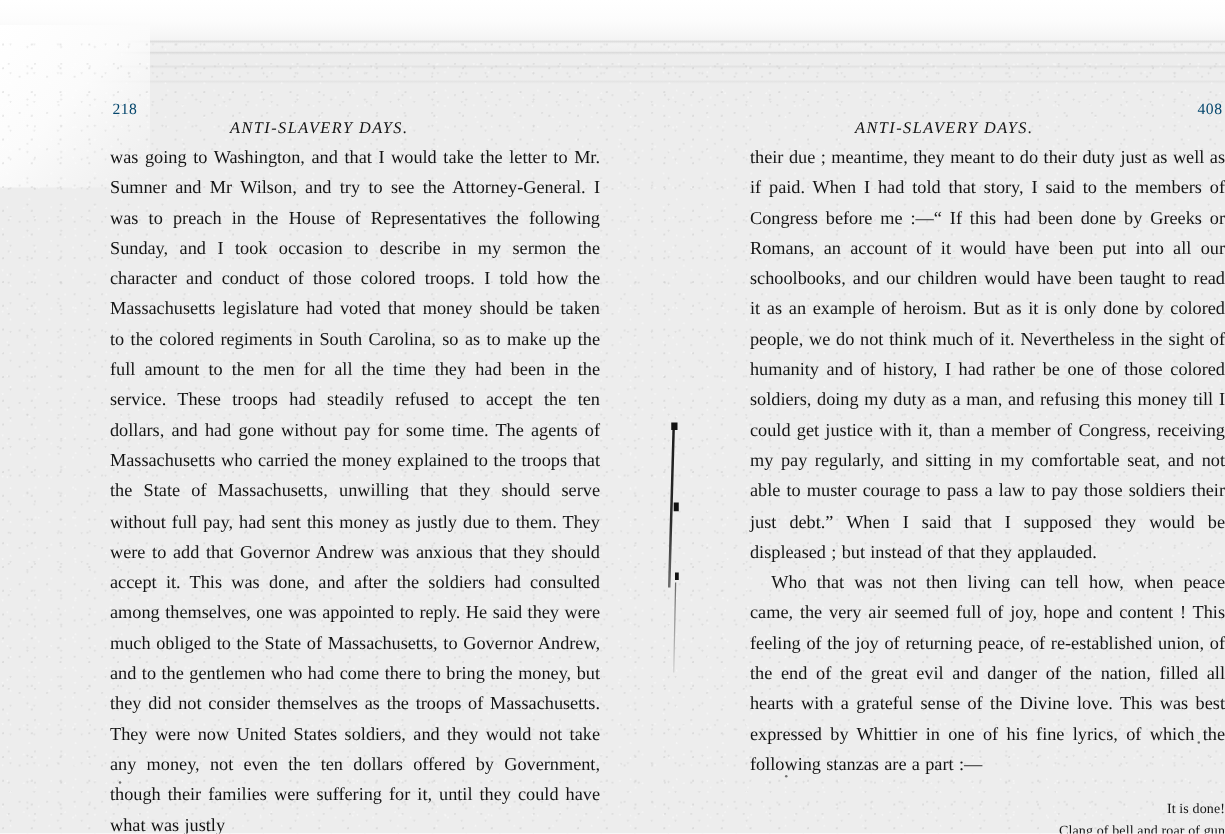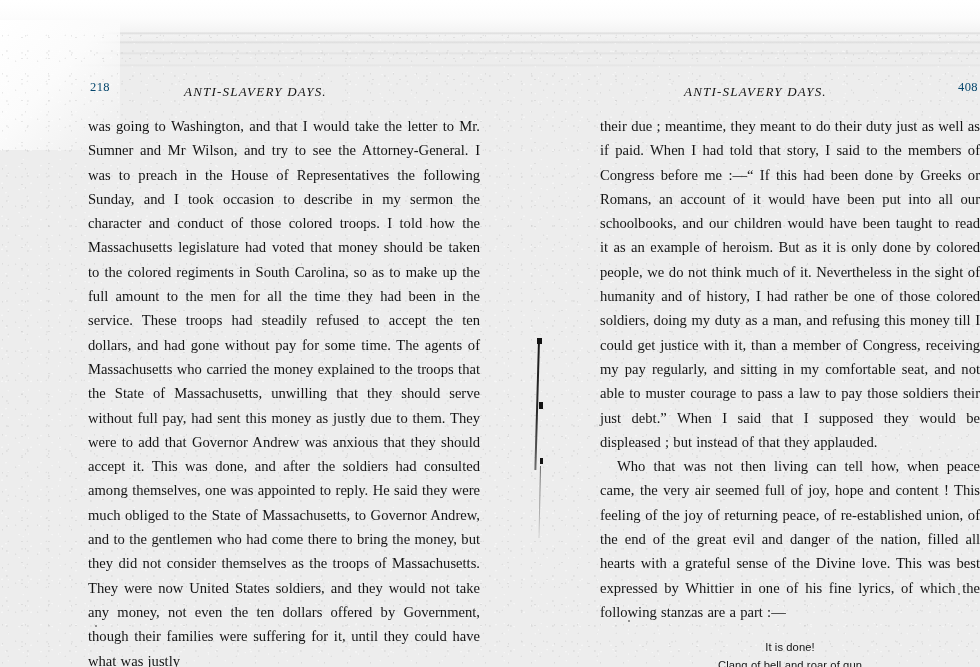--- a/index.html
+++ b/index.html
@@ -160,21 +160,21 @@
     font-size: 12.5px;
     letter-spacing: 0.4px;
     color: #0c4a6e;
     font-family: "Liberation Serif", "DejaVu Serif", serif;
   }
   .folio.verso { left: 2px; }
   .folio.recto { right: 2px; }
 
   .running-head {
     position: absolute;
-    top: 8px;
+    top: 18px;
     font-style: italic;
     font-size: 13px;
     letter-spacing: 1.2px;
     color: #1a1a1a;
     font-family: "Liberation Serif", "DejaVu Serif", serif;
     white-space: nowrap;
   }
   .running-head.verso { left: 96px; }
   .running-head.recto { left: 84px; }
 
@@ -196,22 +196,23 @@
   
   .verse {
     margin-top: 15px;
     text-align: center;
   }
   .verse .verse-line {
     font-size: 11.2px;
     line-height: 17.5px;
     color: #1b1b1b;
     letter-spacing: 0.1px;
-    font-family: Liberation Sans, sans-serif;
+    font-family: Liberation Serif, serif;
     white-space: nowrap;
+    text-align: right;
   }
 
   
   .ink-layer {
     filter: blur(0.18px) contrast(1.07);
   }
 
   .stray-speck {
     position: absolute;
     background: #6f6f6f;

